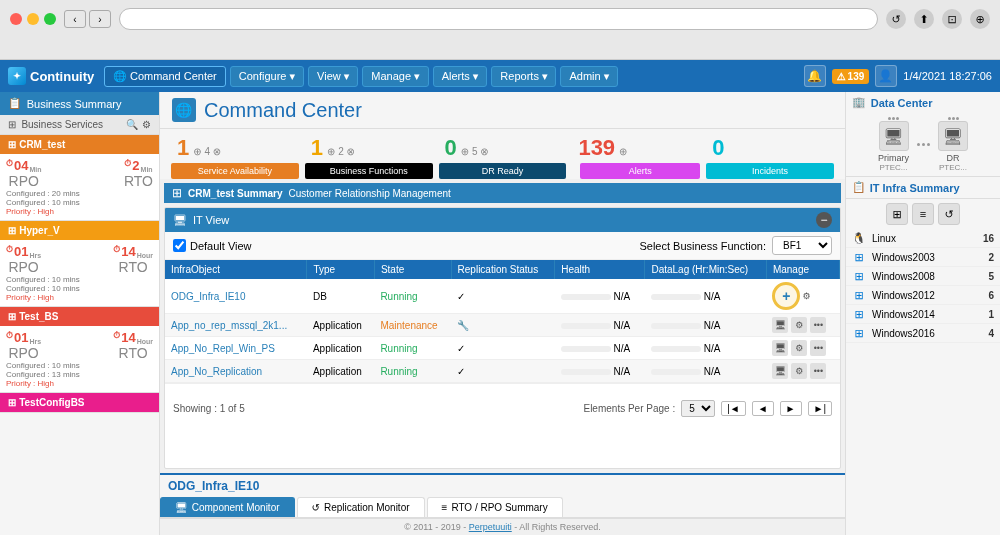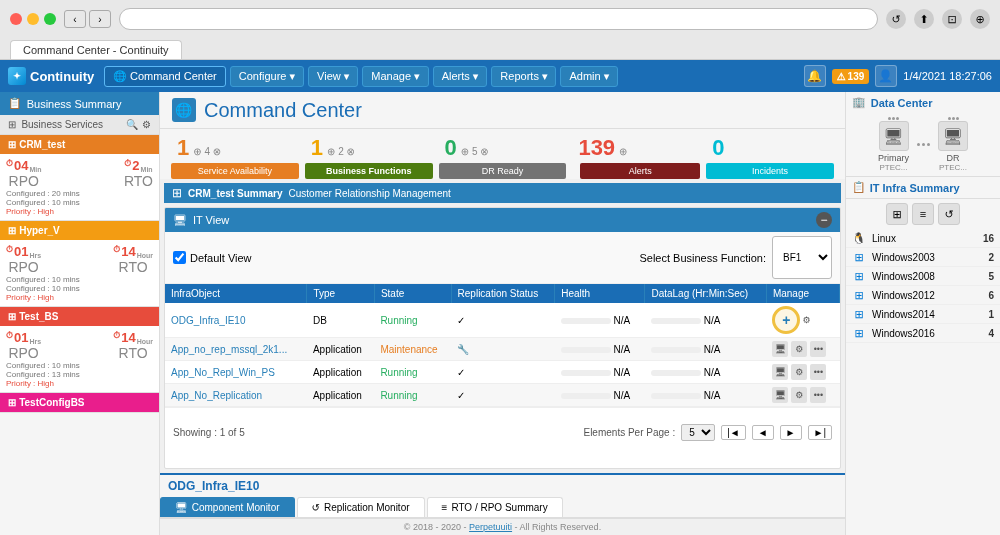--- a/index.html
+++ b/index.html
@@ -303,23 +303,23 @@
     .summary-bar {
       height: 16px;
       display: flex;
       align-items: center;
       justify-content: center;
       color: white;
       font-size: 9px;
       border-radius: 2px;
     }
     .bar-sa { background: #e67e22; }
-    .bar-bf { background: #4d7c0f; font-weight: bold; }
-    .bar-dr { background: #737373; }
-    .bar-alerts { background: #7f1d1d; margin-left: 8px; }
+    .bar-bf { background: #000000; }
+    .bar-dr { background: #0c4a6e; }
+    .bar-alerts { background: #d946ef; margin-left: 8px; }
     .bar-incidents { background: #00bcd4; }
 
     
     .crm-summary-bar {
       background: #2980b9;
       color: white;
       padding: 3px 8px;
       font-size: 10px;
       display: flex;
       align-items: center;
@@ -363,21 +363,21 @@
     }
     .bf-selector {
       display: flex;
       align-items: center;
       gap: 6px;
       font-size: 11px;
     }
     .bf-dropdown {
       border: 1px solid #bbb;
       border-radius: 3px;
-      padding: 14px 6px;
+      padding: 2px 6px;
       font-size: 10px;
       background: white;
       min-width: 60px;
     }
 
     
     .it-table {
       width: 100%;
       border-collapse: collapse;
       font-size: 10px;
@@ -608,23 +608,20 @@
       <button class="nav-btn">‹</button>
       <button class="nav-btn">›</button>
     </div>
     <input class="address-bar" type="text" value="" style="">
     <div class="browser-icons">
       <div class="browser-icon">↺</div>
       <div class="browser-icon">⬆</div>
       <div class="browser-icon">⊡</div>
       <div class="browser-icon">⊕</div>
     </div>
-  </div>
-  <div class="browser-tab-bar">
-    <div class="browser-tab">Command Center - Continuity</div>
   </div>
 </div>
 
 <div class="app-navbar">
   <div class="app-logo">
     <div class="logo-icon">✦</div>
     <span>Continuity</span>
   </div>
   <div class="nav-item active">
     <span>🌐</span>
@@ -957,21 +954,21 @@
         <span>↺</span>
         <span>Replication Monitor</span>
       </div>
       <div class="odg-tab">
         <span>≡</span>
         <span>RTO / RPO Summary</span>
       </div>
     </div>
 
     <div class="footer">
-      <span>© 2018 - 2020 -</span>
+      <span>© 2011 - 2019 -</span>
       <a href="#">Perpetuuiti</a>
       <span>- All Rights Reserved.</span>
     </div>
   </div>
 
   <div class="right-panel">
     <div class="right-panel-title">
       <span>🏢</span>
       <span>Data Center</span>
     </div>

